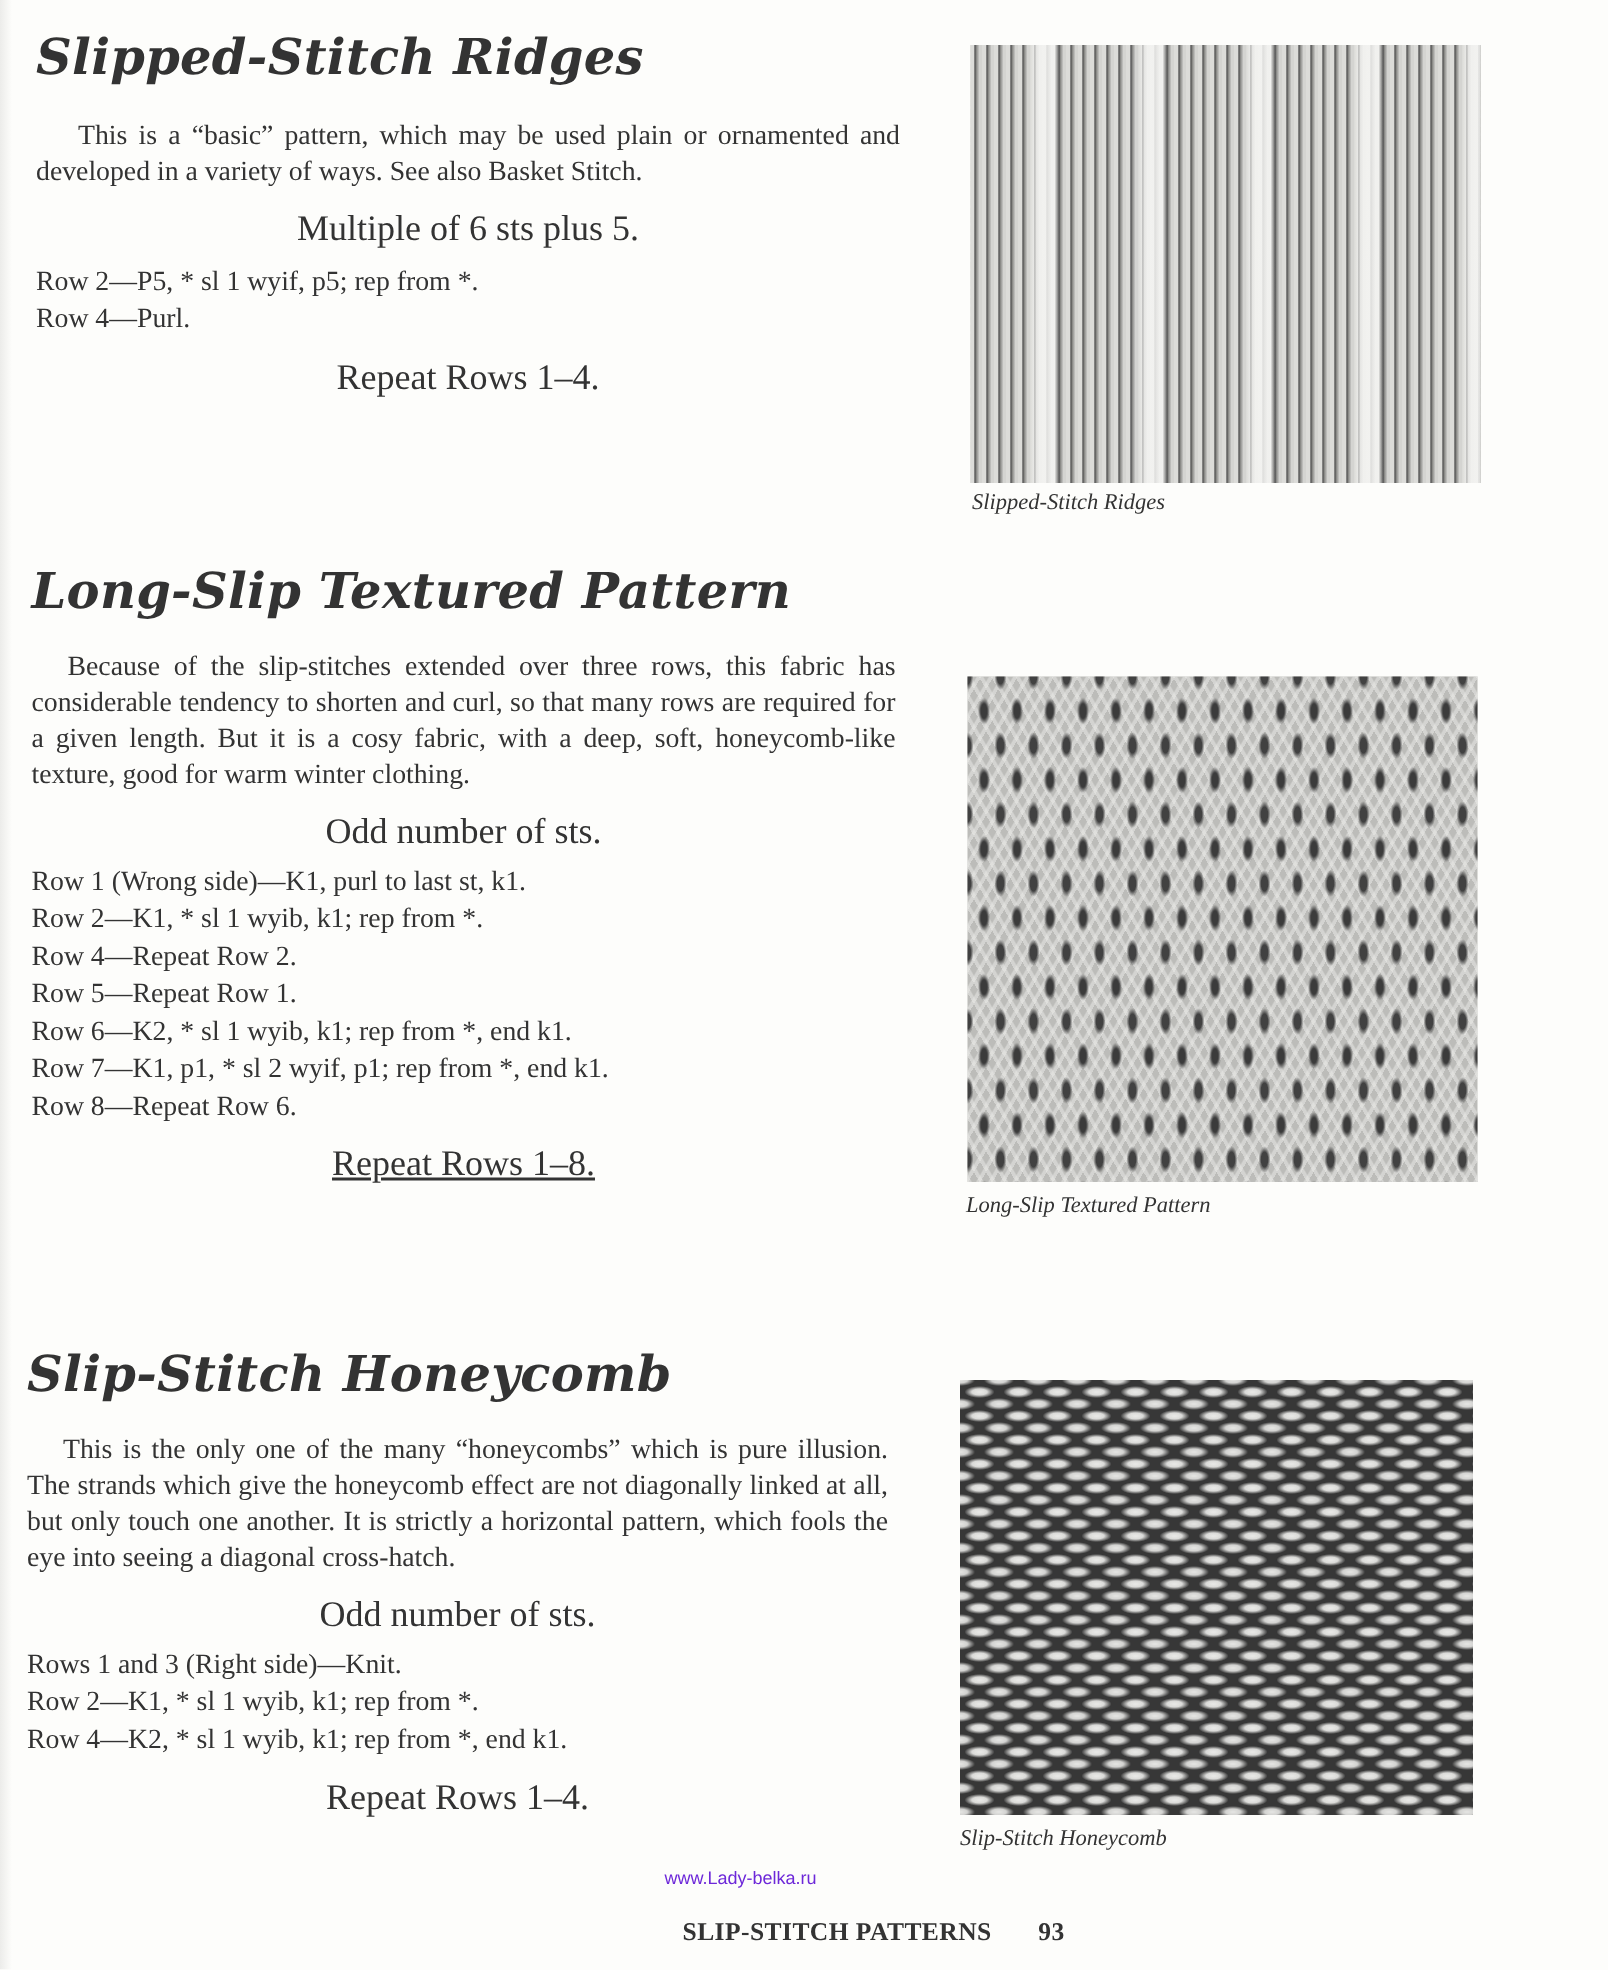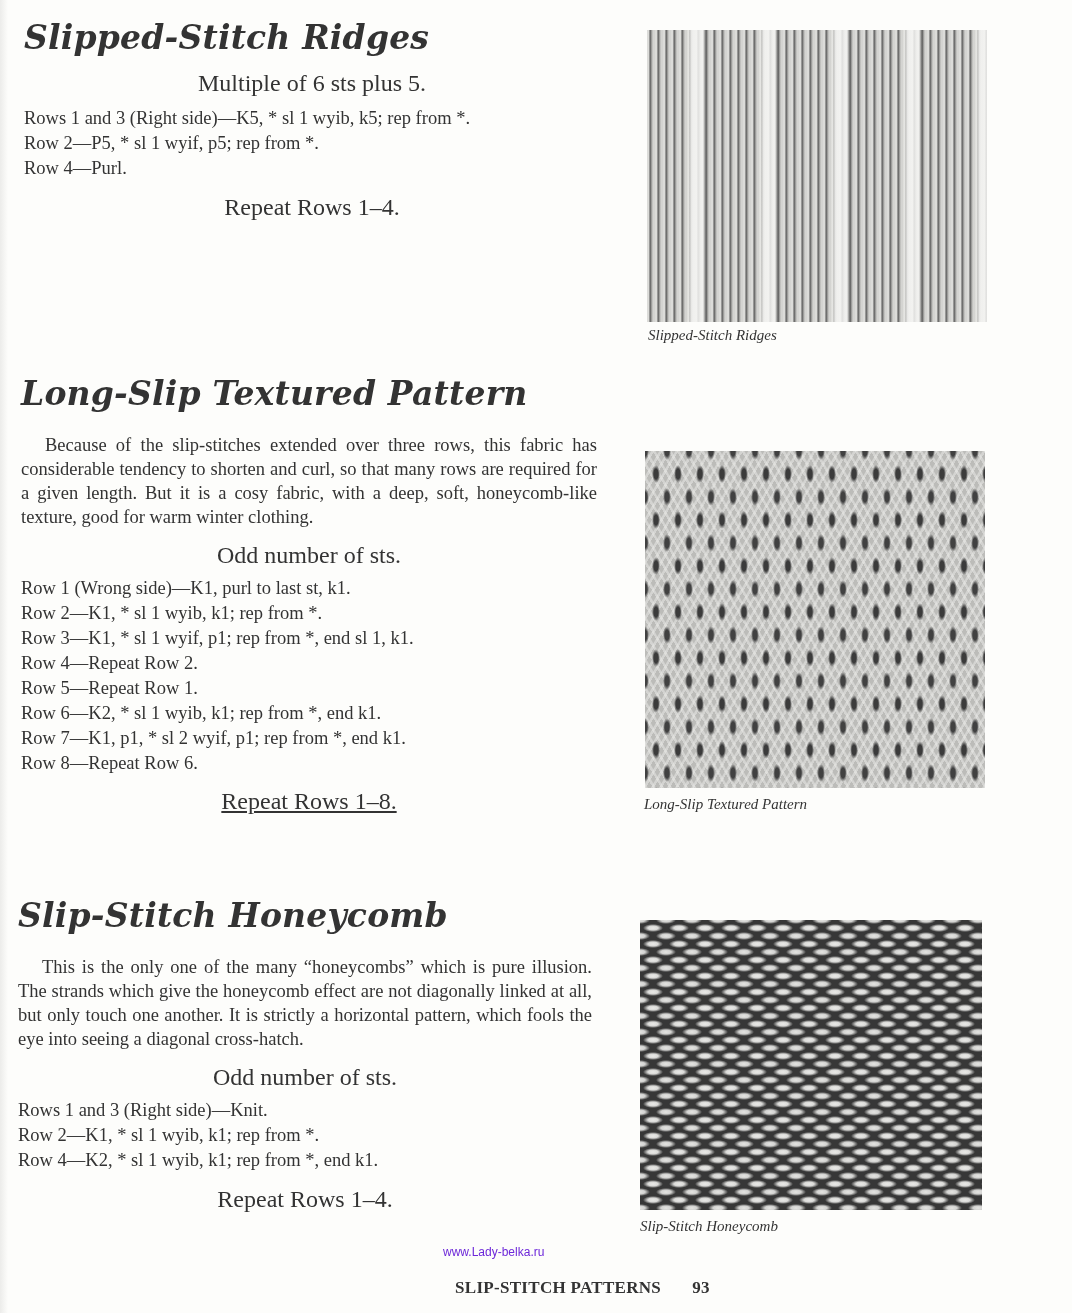--- a/index.html
+++ b/index.html
@@ -92,40 +92,39 @@
     }
     .footer .pagenum { margin-left: 31px; }
   </style>
 </head>
 <body>
 
 <div class="left-shadow"></div>
 
 <div class="section" style="top:18px; left:24px; width:576px;">
   <h2 class="title">Slipped-Stitch Ridges</h2>
+  <p class="para" style="margin-top:22px;"><span class="indent"></span><span>This is a “basic” pattern, which may be used plain or ornamented and developed in a variety of ways. See also Basket Stitch.</span></p>
   <p class="center" style="margin-top:14px;">Multiple of 6 sts plus 5.</p>
   <div class="rows" style="margin-top:11px;">
-    <div>Rows 1 and 3 (Right side)—K5, * sl 1 wyib, k5; rep from *.</div>
     <div>Row 2—P5, * sl 1 wyif, p5; rep from *.</div>
     <div>Row 4—Purl.</div>
   </div>
   <p class="center" style="margin-top:14px;">Repeat Rows 1–4.</p>
 </div>
 
 <div class="photo tex-ridges" style="left:647px; top:30px; width:340px; height:292px;"></div>
 <div class="caption" style="left:648px; top:327px;">Slipped-Stitch Ridges</div>
 
 <div class="section" style="top:374px; left:21px; width:576px;">
   <h2 class="title">Long-Slip Textured Pattern</h2>
   <p class="para" style="margin-top:20px;"><span class="indent" style="width:24px;"></span><span>Because of the slip-stitches extended over three rows, this fabric has considerable tendency to shorten and curl, so that many rows are required for a given length. But it is a cosy fabric, with a deep, soft, honeycomb-like texture, good for warm winter clothing.</span></p>
   <p class="center" style="margin-top:14px;">Odd number of sts.</p>
   <div class="rows" style="margin-top:9px;">
     <div>Row 1 (Wrong side)—K1, purl to last st, k1.</div>
     <div>Row 2—K1, * sl 1 wyib, k1; rep from *.</div>
-    <div>Row 3—K1, * sl 1 wyif, p1; rep from *, end sl 1, k1.</div>
     <div>Row 4—Repeat Row 2.</div>
     <div>Row 5—Repeat Row 1.</div>
     <div>Row 6—K2, * sl 1 wyib, k1; rep from *, end k1.</div>
     <div>Row 7—K1, p1, * sl 2 wyif, p1; rep from *, end k1.</div>
     <div>Row 8—Repeat Row 6.</div>
   </div>
   <p class="center" style="margin-top:13px;text-decoration:underline;">Repeat Rows 1–8.</p>
 </div>
 
 <div class="photo tex-longslip" style="left:645px; top:451px; width:340px; height:337px;"></div>

